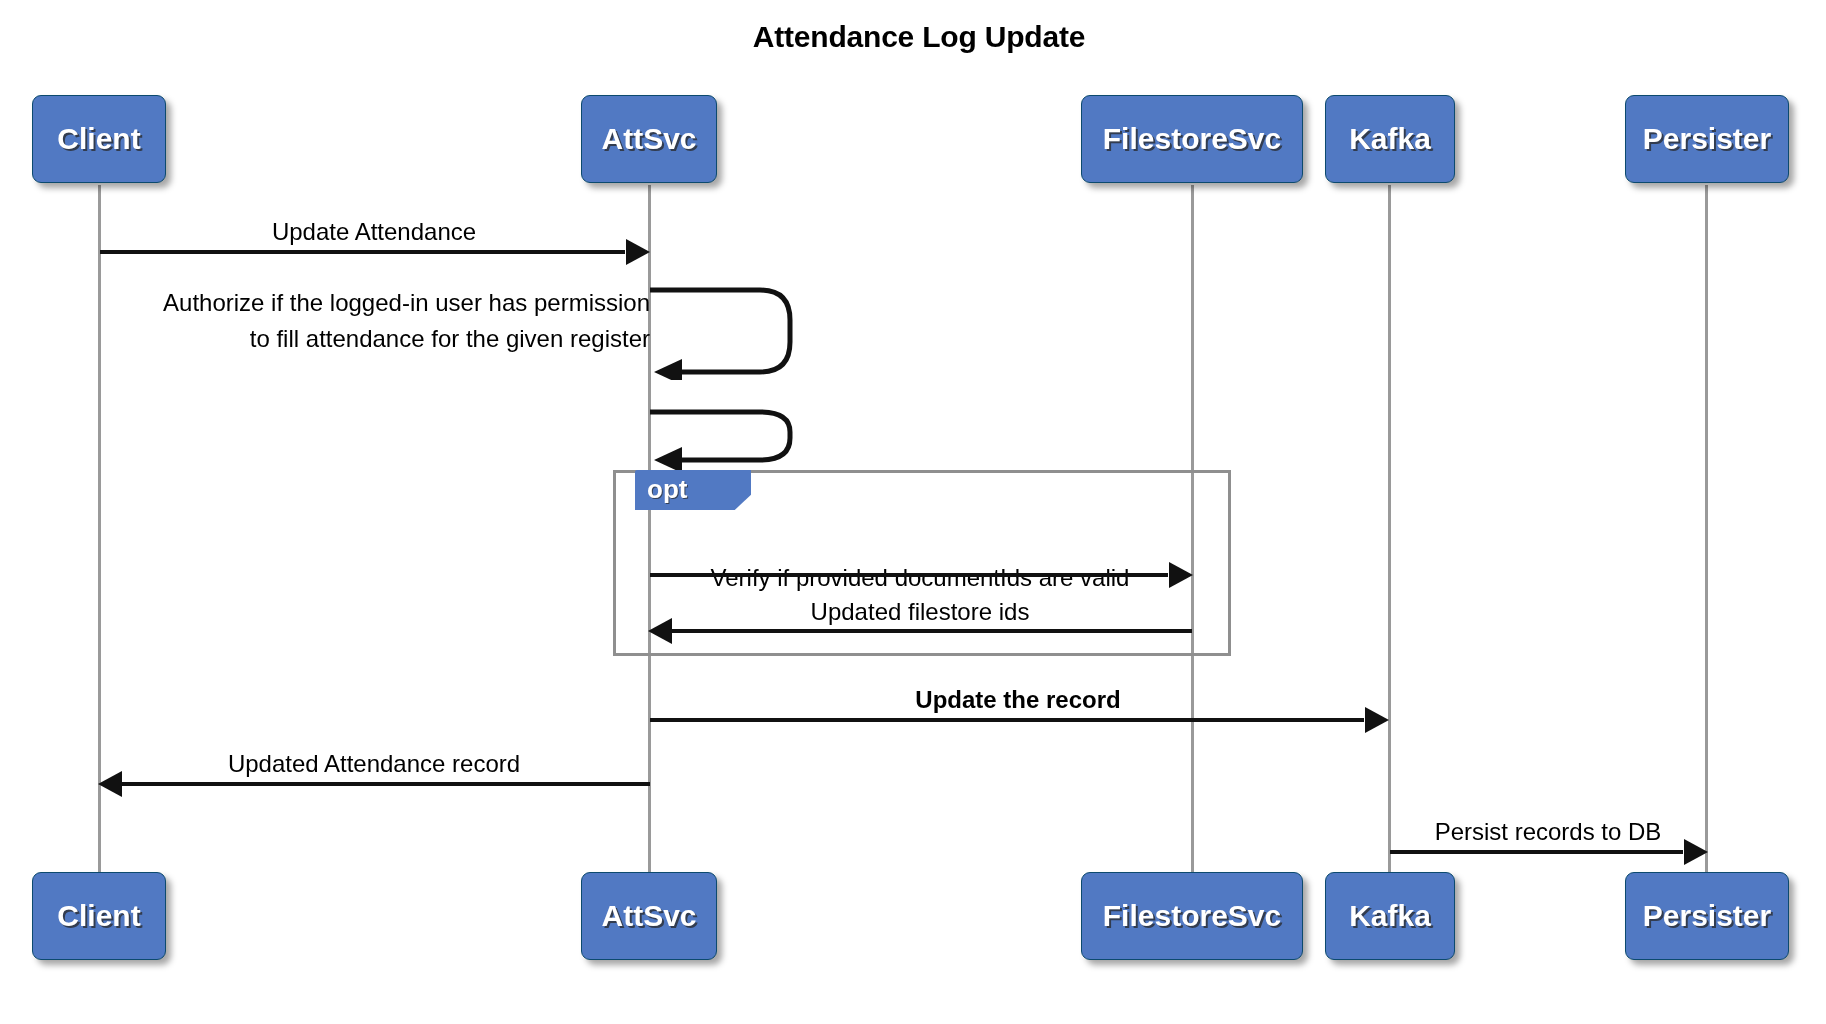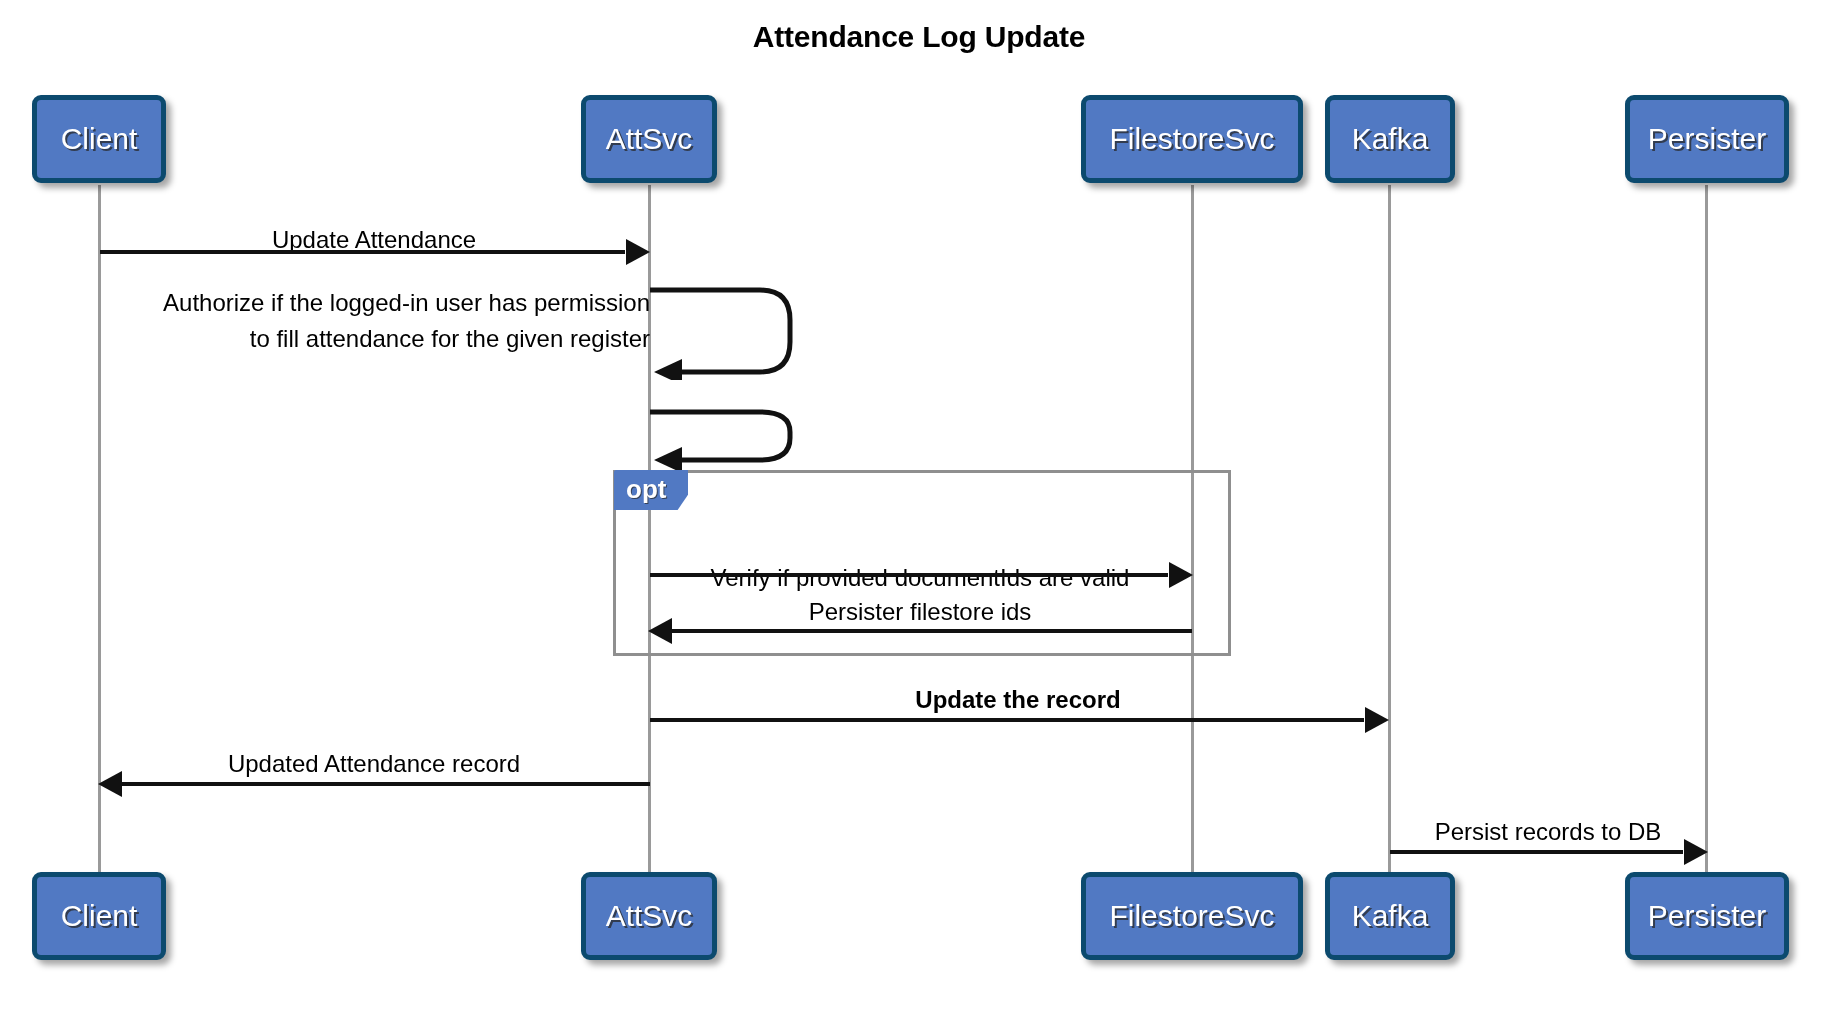--- a/index.html
+++ b/index.html
@@ -21,25 +21,25 @@
     font-weight:bold;
     color:#000000;
     letter-spacing:-0.2px;
   }
 
   
   .actor{
     position:absolute;
     box-sizing:border-box;
     background:#5179c3;
-    border:5px solid #0c4a6e;
+    border:1px solid #0c4a6e;
     border-radius:9px;
     color:#ffffff;
     font-size:30px;
-    font-weight:normal;
+    font-weight:bold;
     display:flex;
     align-items:center;
     justify-content:center;
     text-shadow:2px 2px 0 rgba(40,40,40,.75);
     box-shadow:5px 5px 6px rgba(0,0,0,.35);
     white-space:nowrap;
   }
 
   
   .lifeline{
@@ -140,50 +140,50 @@
   <div class="actor" style="left:1081px; top:95px; width:222px; height:88px;">
     <span>FilestoreSvc</span>
   </div>
   <div class="actor" style="left:1325px; top:95px; width:130px; height:88px;">
     <span>Kafka</span>
   </div>
   <div class="actor" style="left:1625px; top:95px; width:164px; height:88px;">
     <span>Persister</span>
   </div>
 
-  <div class="msg-label" style="left:100px; top:226px; width:548px;">Update Attendance</div>
+  <div class="msg-label" style="left:100px; top:218px; width:548px;">Update Attendance</div>
   <div class="msg-line" style="left:100px; top:250px; width:525px;"></div>
   <div class="arrowhead right" style="left:626px; top:239px;"></div>
 
   <div class="self-label" style="left:60px; top:278px; width:590px;margin-top:7px;">Authorize if the logged-in user has permission
 to fill attendance for the given register</div>
   <div class="selfcall" style="left:648px; top:286px;">
     <svg width="160" height="94" viewBox="0 0 160 94">
       <path d="M2,4 L112,4 Q142,4 142,34 L142,56 Q142,86 112,86 L34,86" fill="none" stroke="#111111" stroke-width="5"></path>
       <polygon points="34,73 34,99 6,86" fill="#111111"></polygon>
     </svg>
   </div>
 
   <div class="selfcall" style="left:648px; top:408px;">
     <svg width="160" height="70" viewBox="0 0 160 70">
       <path d="M2,4 L112,4 Q142,4 142,24 L142,30 Q142,52 112,52 L34,52" fill="none" stroke="#111111" stroke-width="5"></path>
       <polygon points="34,39 34,65 6,52" fill="#111111"></polygon>
     </svg>
   </div>
 
   <div class="frag" style="left:613px; top:470px; width:618px; height:186px;"></div>
-  <div class="frag-tab" style="left:614px; top:470px; width:74px; height:40px;">
+  <div class="frag-tab" style="left:635px; top:470px; width:116px; height:40px;">
     <span>opt</span>
   </div>
 
   <div class="msg-label" style="left:650px; top:564px; width:540px;">Verify if provided documentIds are valid</div>
   <div class="msg-line" style="left:650px; top:573px; width:518px;"></div>
   <div class="arrowhead right" style="left:1169px; top:562px;"></div>
 
-  <div class="msg-label" style="left:650px; top:598px; width:540px;">Persister filestore ids</div>
+  <div class="msg-label" style="left:650px; top:598px; width:540px;">Updated filestore ids</div>
   <div class="msg-line" style="left:672px; top:629px; width:520px;"></div>
   <div class="arrowhead left" style="left:648px; top:618px;"></div>
 
   <div class="msg-label" style="left:650px; top:686px; width:736px;font-weight:bold;">Update the record</div>
   <div class="msg-line" style="left:650px; top:718px; width:714px;"></div>
   <div class="arrowhead right" style="left:1365px; top:707px;"></div>
 
   <div class="msg-label" style="left:100px; top:750px; width:548px;">Updated Attendance record</div>
   <div class="msg-line" style="left:122px; top:782px; width:528px;"></div>
   <div class="arrowhead left" style="left:98px; top:771px;"></div>

